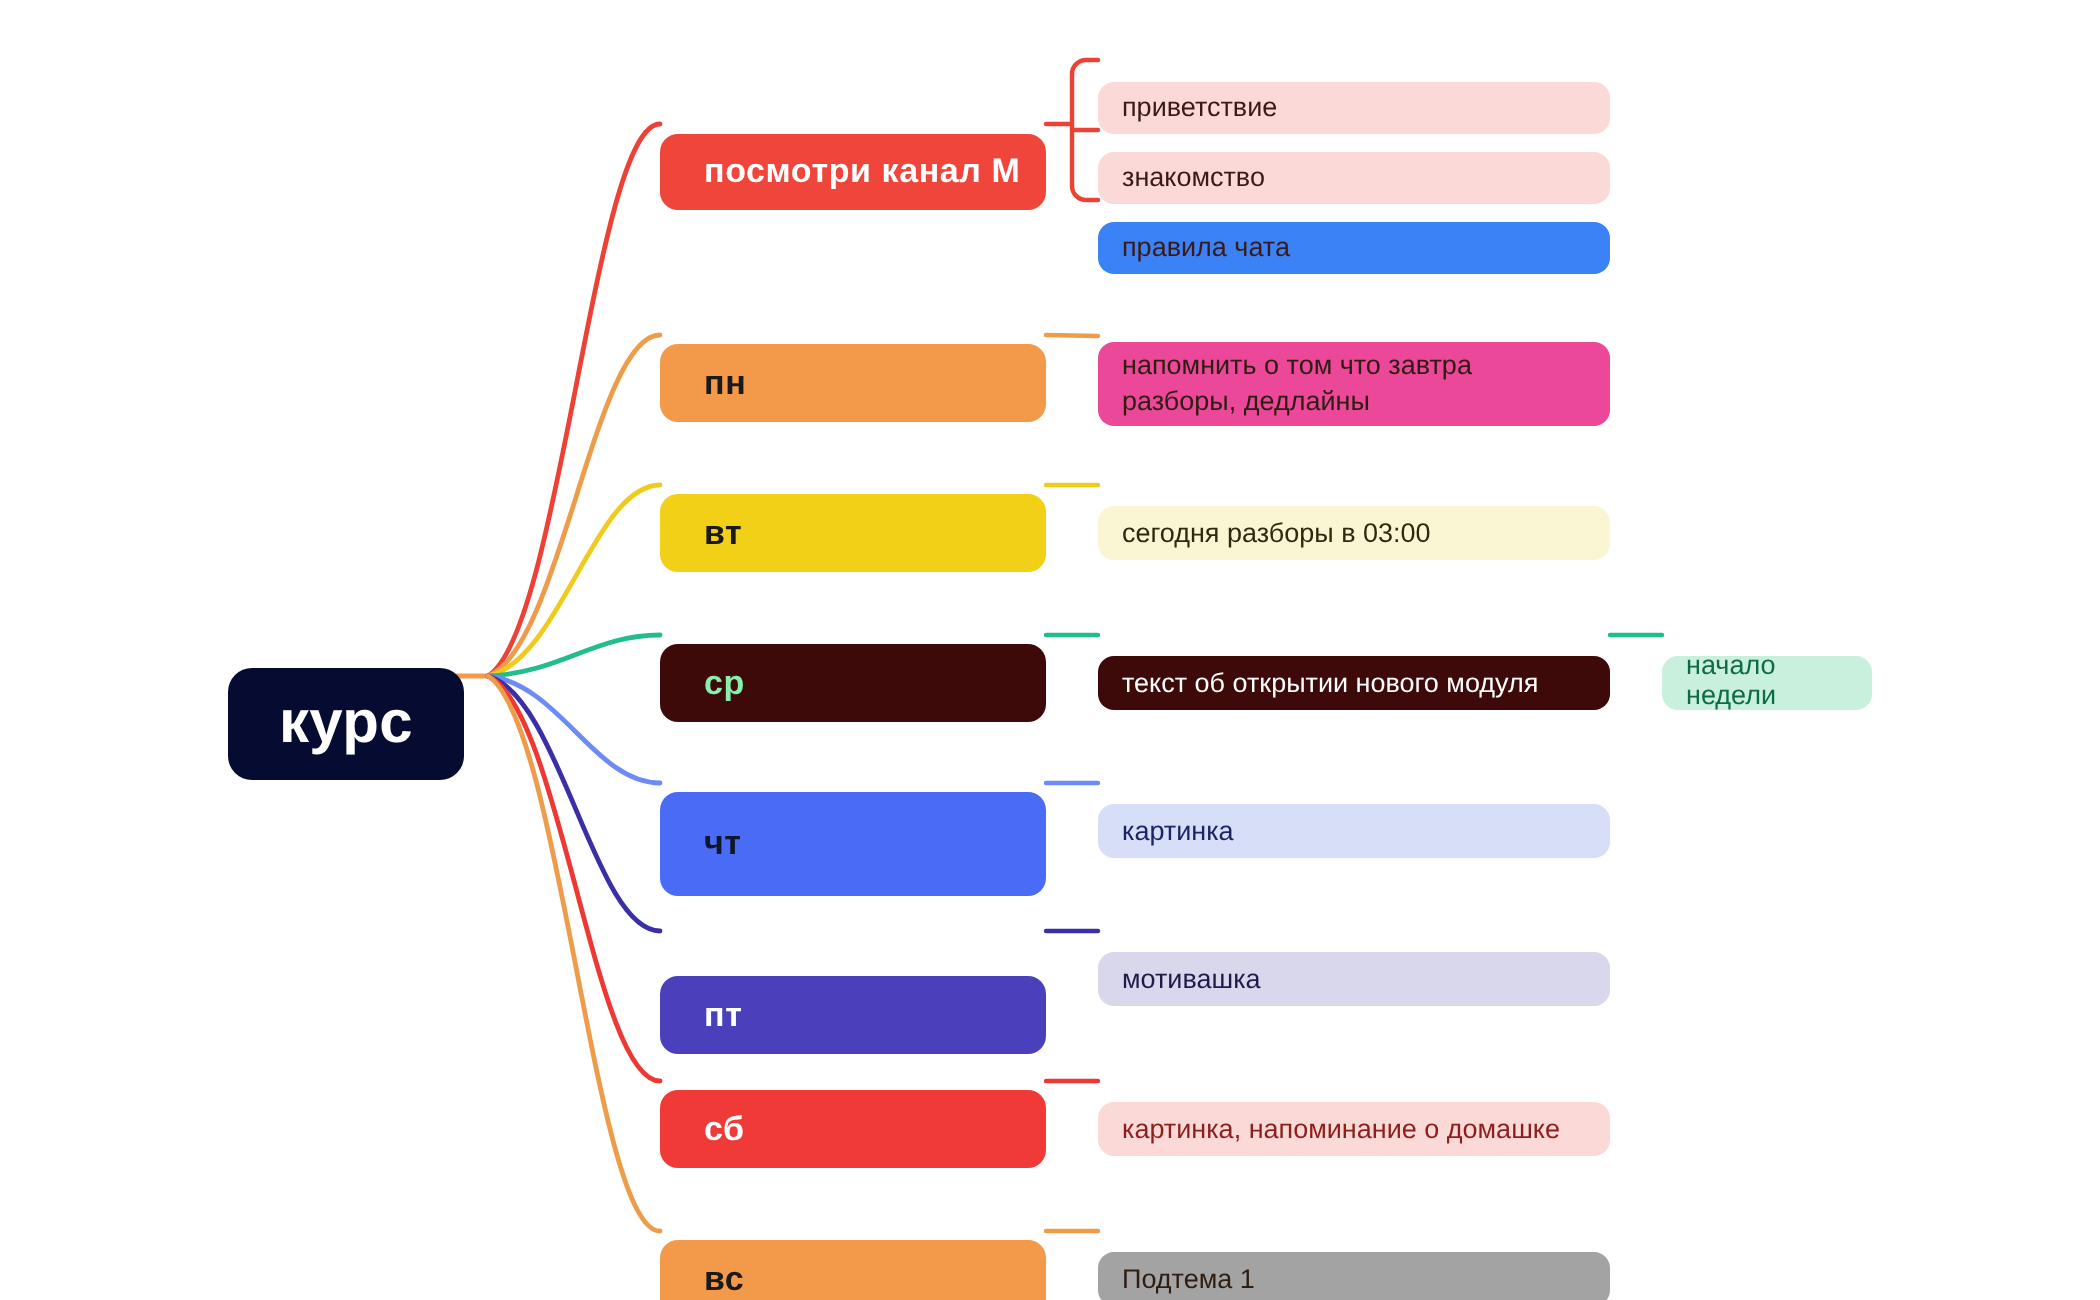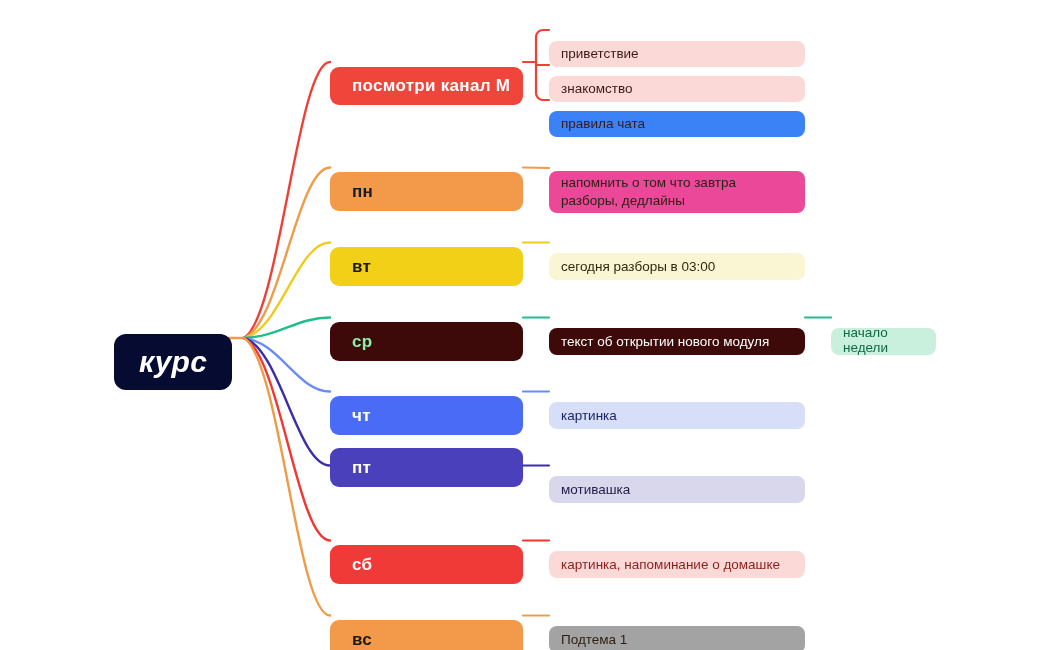--- a/index.html
+++ b/index.html
@@ -86,34 +86,34 @@
       <path d="M 244 338 C 280.12 342.28, 297.32 391.5, 330 391.5" fill="none" stroke="#6C8BF7" stroke-width="2.4" stroke-linecap="round" stroke-linejoin="round"></path>
       <path d="M 523 391.5 L 549 391.5" fill="none" stroke="#6C8BF7" stroke-width="2.2" stroke-linecap="round" stroke-linejoin="round"></path>
       <path d="M 244 338 C 280.12 348.2, 297.32 465.5, 330 465.5" fill="none" stroke="#3B2FA8" stroke-width="2.4" stroke-linecap="round" stroke-linejoin="round"></path>
       <path d="M 523 465.5 L 549 465.5" fill="none" stroke="#3B2FA8" stroke-width="2.2" stroke-linecap="round" stroke-linejoin="round"></path>
       <path d="M 244 338 C 280.12 354.2, 297.32 540.5, 330 540.5" fill="none" stroke="#EE3833" stroke-width="2.4" stroke-linecap="round" stroke-linejoin="round"></path>
       <path d="M 523 540.5 L 549 540.5" fill="none" stroke="#EE3833" stroke-width="2.2" stroke-linecap="round" stroke-linejoin="round"></path>
       <path d="M 244 338 C 280.12 360.2, 297.32 615.5, 330 615.5" fill="none" stroke="#EE9B4A" stroke-width="2.4" stroke-linecap="round" stroke-linejoin="round"></path>
       <path d="M 523 615.5 L 549 615.5" fill="none" stroke="#EE9B4A" stroke-width="2.2" stroke-linecap="round" stroke-linejoin="round"></path>
     </svg>
   <div id="nodes">
-      <div class="node node-root" style="left: 114px; top: 310px; width: 118px; height: 56px; background: rgb(6, 11, 49); color: rgb(255, 255, 255); font-style: italic;"><span>курс</span></div>
+      <div class="node node-root" style="left: 114px; top: 310px; width: 118px; height: 56px; background: rgb(6, 11, 49); color: rgb(255, 255, 255);"><span>курс</span></div>
       <div class="node node-l1" style="left: 330px; top: 43px; width: 193px; height: 38px; background: rgb(240, 69, 58); color: #ffffff;"><span>посмотри канал М</span></div>
       <div class="node node-leaf" style="left: 549px; top: 17px; width: 256px; height: 26px; background: rgb(251, 217, 215); color: rgb(58, 26, 24);"><span>приветствие</span></div>
       <div class="node node-leaf" style="left: 549px; top: 52px; width: 256px; height: 26px; background: rgb(251, 217, 215); color: rgb(58, 26, 24);"><span>знакомство</span></div>
       <div class="node node-leaf" style="left: 549px; top: 87px; width: 256px; height: 26px; background: #3b82f6; color: rgb(58, 26, 24); text-align: center;"><span>правила чата</span></div>
       <div class="node node-l1" style="left: 330px; top: 148px; width: 193px; height: 39px; background: rgb(242, 153, 74); color: rgb(26, 26, 26);"><span>пн</span></div>
       <div class="node node-leaf" style="left: 549px; top: 147px; width: 256px; height: 42px; background: #ec4899; color: rgb(46, 29, 16);"><span>напомнить о том что завтра разборы, дедлайны</span></div>
       <div class="node node-l1" style="left: 330px; top: 223px; width: 193px; height: 39px; background: rgb(242, 208, 23); color: rgb(26, 26, 26);"><span>вт</span></div>
       <div class="node node-leaf" style="left: 549px; top: 229px; width: 256px; height: 27px; background: rgb(250, 245, 210); color: rgb(45, 42, 16);"><span>сегодня разборы в 03:00</span></div>
       <div class="node node-l1" style="left: 330px; top: 298px; width: 193px; height: 39px; background: rgb(61, 10, 9); color: #86efac;"><span>ср</span></div>
       <div class="node node-leaf" style="left: 549px; top: 304px; width: 256px; height: 27px; background: rgb(61, 10, 9); color: rgb(255, 255, 255);"><span>текст об открытии нового модуля</span></div>
       <div class="node node-l3" style="left: 831px; top: 304px; width: 105px; height: 27px; background: rgb(200, 240, 220); color: rgb(14, 107, 69);"><span>начало недели</span></div>
-      <div class="node node-l1" style="left: 330px; top: 372px; width: 193px; height: 39px; background: rgb(74, 107, 245); color: #ffffff;"><span>чт</span></div>
+      <div class="node node-l1" style="left: 330px; top: 372px; width: 193px; height: 52px; background: rgb(74, 107, 245); color: #0f172a;"><span>чт</span></div>
       <div class="node node-leaf" style="left: 549px; top: 378px; width: 256px; height: 27px; background: rgb(215, 222, 248); color: rgb(28, 37, 102);"><span>картинка</span></div>
-      <div class="node node-l1" style="left: 330px; top: 424px; width: 193px; height: 39px; background: rgb(75, 64, 188); color: rgb(255, 255, 255);"><span>пт</span></div>
+      <div class="node node-l1" style="left: 330px; top: 464px; width: 193px; height: 39px; background: rgb(75, 64, 188); color: rgb(255, 255, 255);"><span>пт</span></div>
       <div class="node node-leaf" style="left: 549px; top: 452px; width: 256px; height: 27px; background: rgb(216, 215, 236); color: rgb(33, 27, 74);"><span>мотивашка</span></div>
       <div class="node node-l1" style="left: 330px; top: 521px; width: 193px; height: 39px; background: rgb(240, 58, 55); color: rgb(255, 255, 255);"><span>сб</span></div>
       <div class="node node-leaf" style="left: 549px; top: 527px; width: 256px; height: 27px; background: rgb(251, 217, 215); color: rgb(140, 31, 27);"><span>картинка, напоминание о домашке</span></div>
       <div class="node node-l1" style="left: 330px; top: 596px; width: 193px; height: 39px; background: rgb(242, 153, 74); color: rgb(26, 26, 26);"><span>вс</span></div>
       <div class="node node-leaf" style="left: 549px; top: 602px; width: 256px; height: 27px; background: #a3a3a3; color: rgb(46, 29, 16);"><span>Подтема 1</span></div>
     </div>
 </div>
 
 </body></html>

